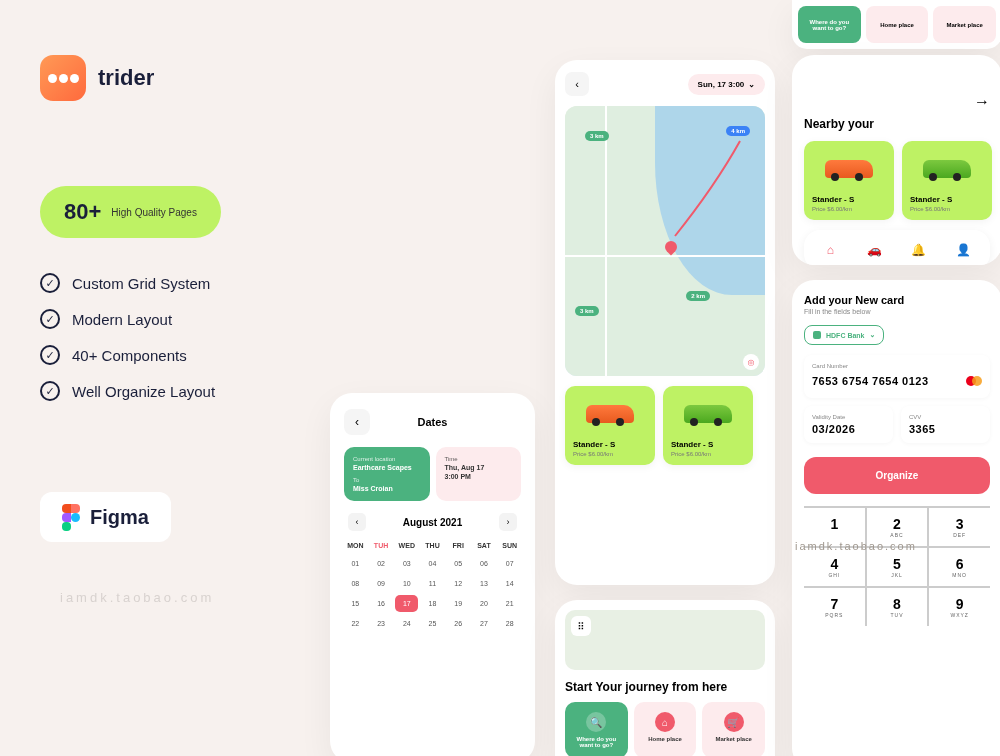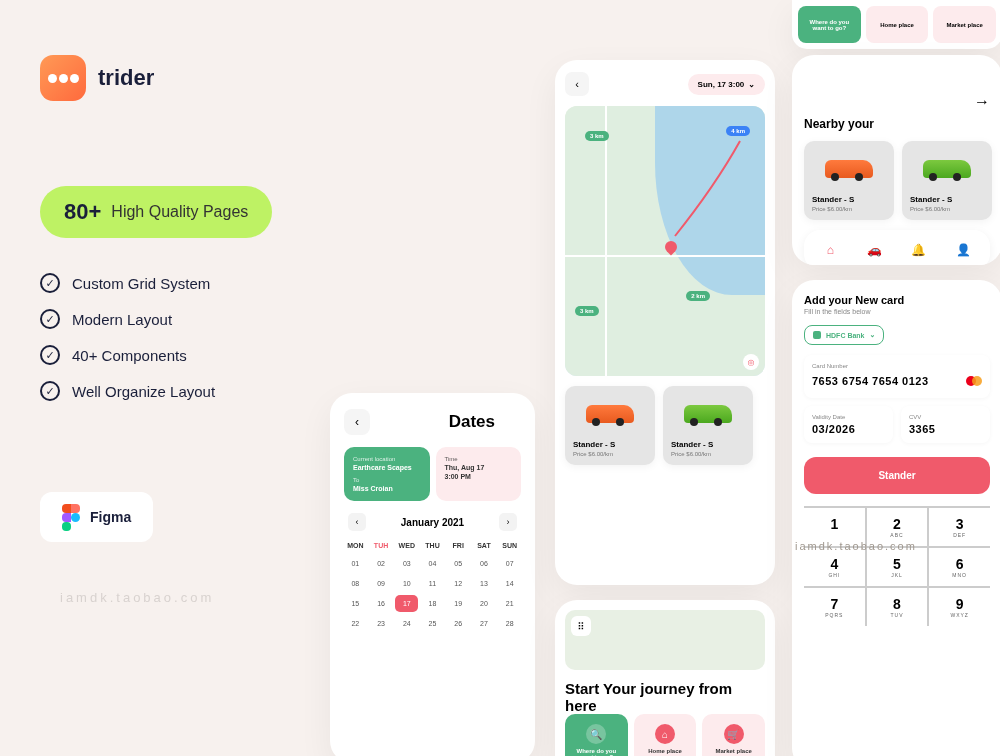--- a/index.html
+++ b/index.html
@@ -8,38 +8,38 @@
 .logo-row { display: flex; align-items: center; gap: 12px; margin-bottom: 45px; }
 .logo-box { width: 46px; height: 46px; background: linear-gradient(135deg,#ff9a56,#ff6a3d); border-radius: 13px; display: flex; align-items: center; justify-content: center; }
 .logo-dots { display: flex; gap: 2px; }
 .logo-dots span { width: 9px; height: 9px; border-radius: 50%; background: #fff; }
 .brand { font-size: 22px; font-weight: 700; color: #1a1f3a; }
 .headline { font-size: 34px; font-weight: 800; line-height: 1.25; color: #1a1f3a; letter-spacing: 0.5px; }
 .headline .accent { color: #f05a6b; }
 .headline .ios { color: #999; font-size: 24px; vertical-align: middle; }
 .badge { display: inline-flex; align-items: center; gap: 10px; background: #bef264; border-radius: 28px; padding: 13px 24px; margin-top: 40px; }
 .badge-num { font-size: 22px; font-weight: 700; color: #1a1f3a; }
-.badge-txt { font-size: 16px; color: #333; }
+.badge-txt { font-size: 10px; color: #333; }
 .features { margin-top: 35px; }
 .feat { display: flex; align-items: center; gap: 12px; margin-bottom: 16px; font-size: 15px; color: #1a1f3a; }
 .check-ico { width: 20px; height: 20px; border: 2px solid #1a1f3a; border-radius: 50%; display: flex; align-items: center; justify-content: center; font-size: 11px; }
 .figma-badge { display: inline-flex; align-items: center; gap: 10px; background: #fff; border-radius: 12px; padding: 12px 22px; margin-top: 75px; }
 .figma-ico { width: 18px; height: 26px; position: relative; }
 .figma-ico .s { position: absolute; width: 9px; height: 9px; border-radius: 50%; }
-.figma-txt { font-size: 14px; font-weight: 600; color: #1a1f3a; }
+.figma-txt { font-size: 20px; font-weight: 600; color: #1a1f3a; }
 .wm { position: absolute; left: 60px; top: 590px; color: #d8d2cf; font-size: 13px; letter-spacing: 3px; }
 
 
 .screen { position: absolute; background: #fff; border-radius: 22px; box-shadow: 0 12px 35px rgba(0,0,0,0.06); overflow: hidden; }
 
 
 .s-dates { left: 330px; top: 393px; width: 205px; height: 370px; padding: 16px 14px; }
 .head-row { display: flex; align-items: center; margin-bottom: 12px; }
 .back-btn { width: 26px; height: 26px; border-radius: 8px; background: #f5f5f5; display: flex; align-items: center; justify-content: center; font-size: 12px; }
-.head-title { flex: 1; text-align: right; font-size: 17px; font-weight: 700; }
+.head-title { flex: 1; text-align: center; font-size: 11px; font-weight: 700; }
 .loc-cards { display: flex; gap: 6px; margin-bottom: 12px; }
 .loc-card { flex: 1; border-radius: 10px; padding: 9px; font-size: 7px; }
 .loc-card.g { background: #4bb27f; color: #fff; }
 .loc-card.p { background: #fdebed; color: #333; }
 .loc-card .lbl { opacity: 0.8; font-size: 6px; }
 .loc-card .val { font-weight: 700; margin-top: 2px; }
 .cal-nav { display: flex; align-items: center; justify-content: space-between; padding: 0 4px; margin-bottom: 8px; font-size: 10px; }
 .cal-nav .nbtn { width: 18px; height: 18px; background: #f3f3f3; border-radius: 5px; display: flex; align-items: center; justify-content: center; font-size: 9px; }
 .cal-grid { display: grid; grid-template-columns: repeat(7,1fr); gap: 3px; font-size: 7px; text-align: center; }
 .cal-grid .dh { font-weight: 700; color: #333; padding: 3px 0; }
@@ -53,34 +53,34 @@
 .map-back { width: 24px; height: 24px; border-radius: 7px; background: #f5f5f5; display: flex; align-items: center; justify-content: center; font-size: 11px; }
 .date-pill { background: #fdebed; border-radius: 12px; padding: 6px 10px; font-size: 8px; font-weight: 600; display: flex; align-items: center; gap: 4px; }
 .map-area { height: 270px; background: linear-gradient(180deg,#e8f0e4 0%, #d4e5f2 100%); border-radius: 12px; position: relative; margin-bottom: 10px; overflow: hidden; }
 .map-bg { position: absolute; inset: 0; background: #dfeee0; }
 .water { position: absolute; right: 0; top: 0; width: 55%; height: 70%; background: #aed6ea; border-bottom-left-radius: 70%; }
 .road { position: absolute; background: #fff; }
 .pin { position: absolute; background: #4bb27f; color: #fff; font-size: 6px; padding: 2px 5px; border-radius: 8px; font-weight: 700; }
 .pin.blue { background: #3b82f6; }
 .red-marker { position: absolute; width: 12px; height: 12px; background: #f05a6b; border-radius: 50% 50% 50% 0; transform: rotate(-45deg); }
 .car-scroll { display: flex; gap: 8px; }
-.car-card { flex: 0 0 90px; background: #e5e5e5; border-radius: 10px; padding: 8px; box-shadow: 0 2px 8px rgba(0,0,0,0.05); }
+.car-card { flex: 0 0 90px; background: #bef264; border-radius: 10px; padding: 8px; box-shadow: 0 2px 8px rgba(0,0,0,0.05); }
 .car-img { height: 40px; border-radius: 6px; display: flex; align-items: center; justify-content: center; }
 .car-body { width: 48px; height: 18px; border-radius: 6px 10px 4px 4px; position: relative; }
 .car-body::after { content:''; position: absolute; bottom: -3px; left: 6px; width: 8px; height: 8px; background: #222; border-radius: 50%; box-shadow: 24px 0 #222; }
 .car-body.orange { background: linear-gradient(180deg,#ff7a3d,#e85a1f); }
 .car-body.green { background: linear-gradient(180deg,#7cc93f,#4ba81f); }
 .car-name { font-size: 8px; font-weight: 700; margin-top: 6px; }
 .car-price { font-size: 6px; color: #777; margin-top: 2px; }
 
 
 .s-journey { left: 555px; top: 600px; width: 220px; height: 180px; padding: 10px; }
 .journey-map { height: 60px; background: #e8f0e4; border-radius: 10px; position: relative; margin-bottom: 10px; overflow: hidden; }
 .j-dots { position: absolute; left: 6px; top: 6px; width: 20px; height: 20px; background: #fff; border-radius: 6px; display: flex; align-items: center; justify-content: center; font-size: 10px; }
-.journey-title { font-size: 15px; font-weight: 700; }
+.journey-title { font-size: 12px; font-weight: 700; margin-bottom: 8px; }
 .j-options { display: flex; gap: 6px; }
 .j-opt { flex: 1; border-radius: 10px; padding: 10px 6px; text-align: center; font-size: 6px; font-weight: 600; }
 .j-opt.g { background: #4bb27f; color: #fff; }
 .j-opt.p { background: #fdebed; color: #333; }
 .j-ico { width: 20px; height: 20px; border-radius: 50%; margin: 0 auto 4px; display: flex; align-items: center; justify-content: center; font-size: 10px; }
 .j-opt.g .j-ico { background: rgba(255,255,255,0.25); color: #fff; }
 .j-opt.p .j-ico { background: #f05a6b; color: #fff; }
 
 
 .s-strip { left: 792px; top: 0; width: 210px; height: 49px; padding: 6px; display: flex; gap: 5px; border-radius: 0 0 15px 15px; }
@@ -183,21 +183,21 @@
       <div class="val">Miss Croian</div>
     </div>
     <div class="loc-card p">
       <div class="lbl">Time</div>
       <div class="val">Thu, Aug 17</div>
       <div class="val">3:00 PM</div>
     </div>
   </div>
   <div class="cal-nav">
     <div class="nbtn">‹</div>
-    <div style="font-weight:700">January 2021</div>
+    <div style="font-weight:700">August 2021</div>
     <div class="nbtn">›</div>
   </div>
   <div class="cal-grid" id="calgrid">
       <div class="dh">MON</div>
       <div class="dh hot">TUH</div>
       <div class="dh">WED</div>
       <div class="dh">THU</div>
       <div class="dh">FRI</div>
       <div class="dh">SAT</div>
       <div class="dh">SUN</div>
@@ -338,21 +338,21 @@
   <div class="field-row">
     <div class="field">
         <div class="field-lbl">Validity Date</div>
         <div class="field-val">03/2026</div>
       </div>
     <div class="field">
         <div class="field-lbl">CVV</div>
         <div class="field-val">3365</div>
       </div>
   </div>
-  <div class="continue-btn">Stander</div>
+  <div class="continue-btn">Organize</div>
   <div class="keypad" id="keypad">
       <div class="key">
         <div class="kn">1</div>
         <div class="kl"></div>
       </div>
       <div class="key">
         <div class="kn">2</div>
         <div class="kl">ABC</div>
       </div>
       <div class="key">

